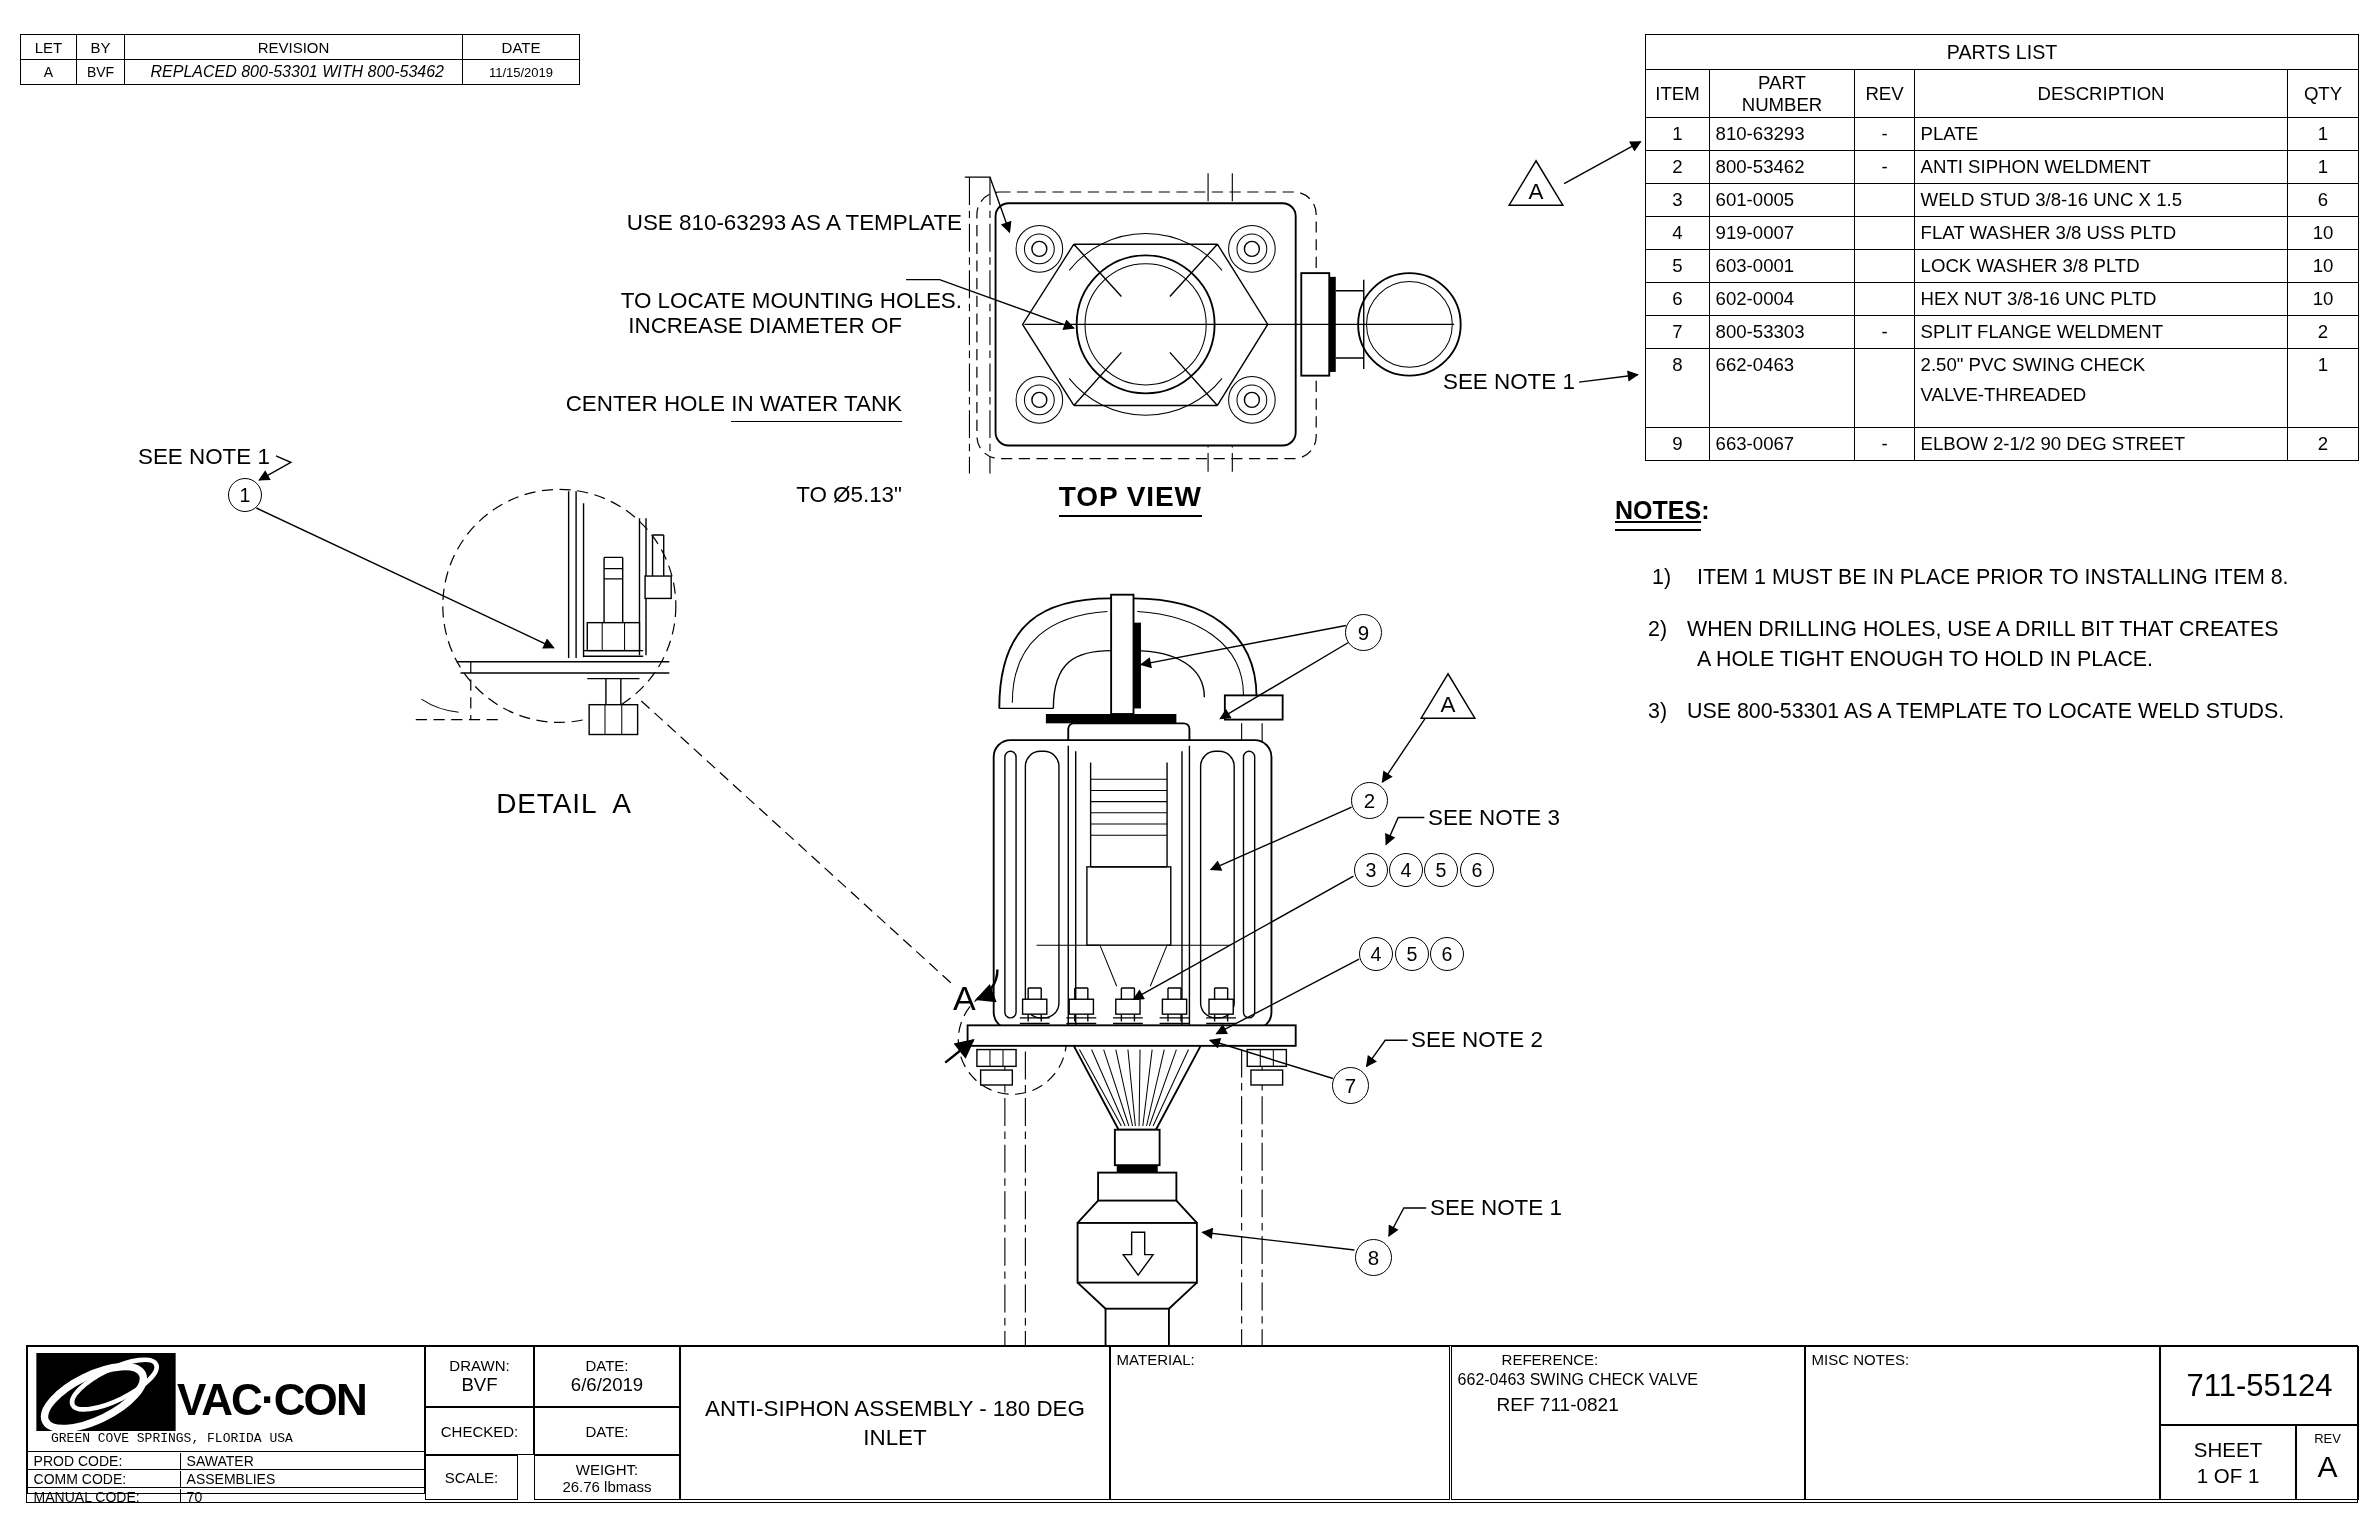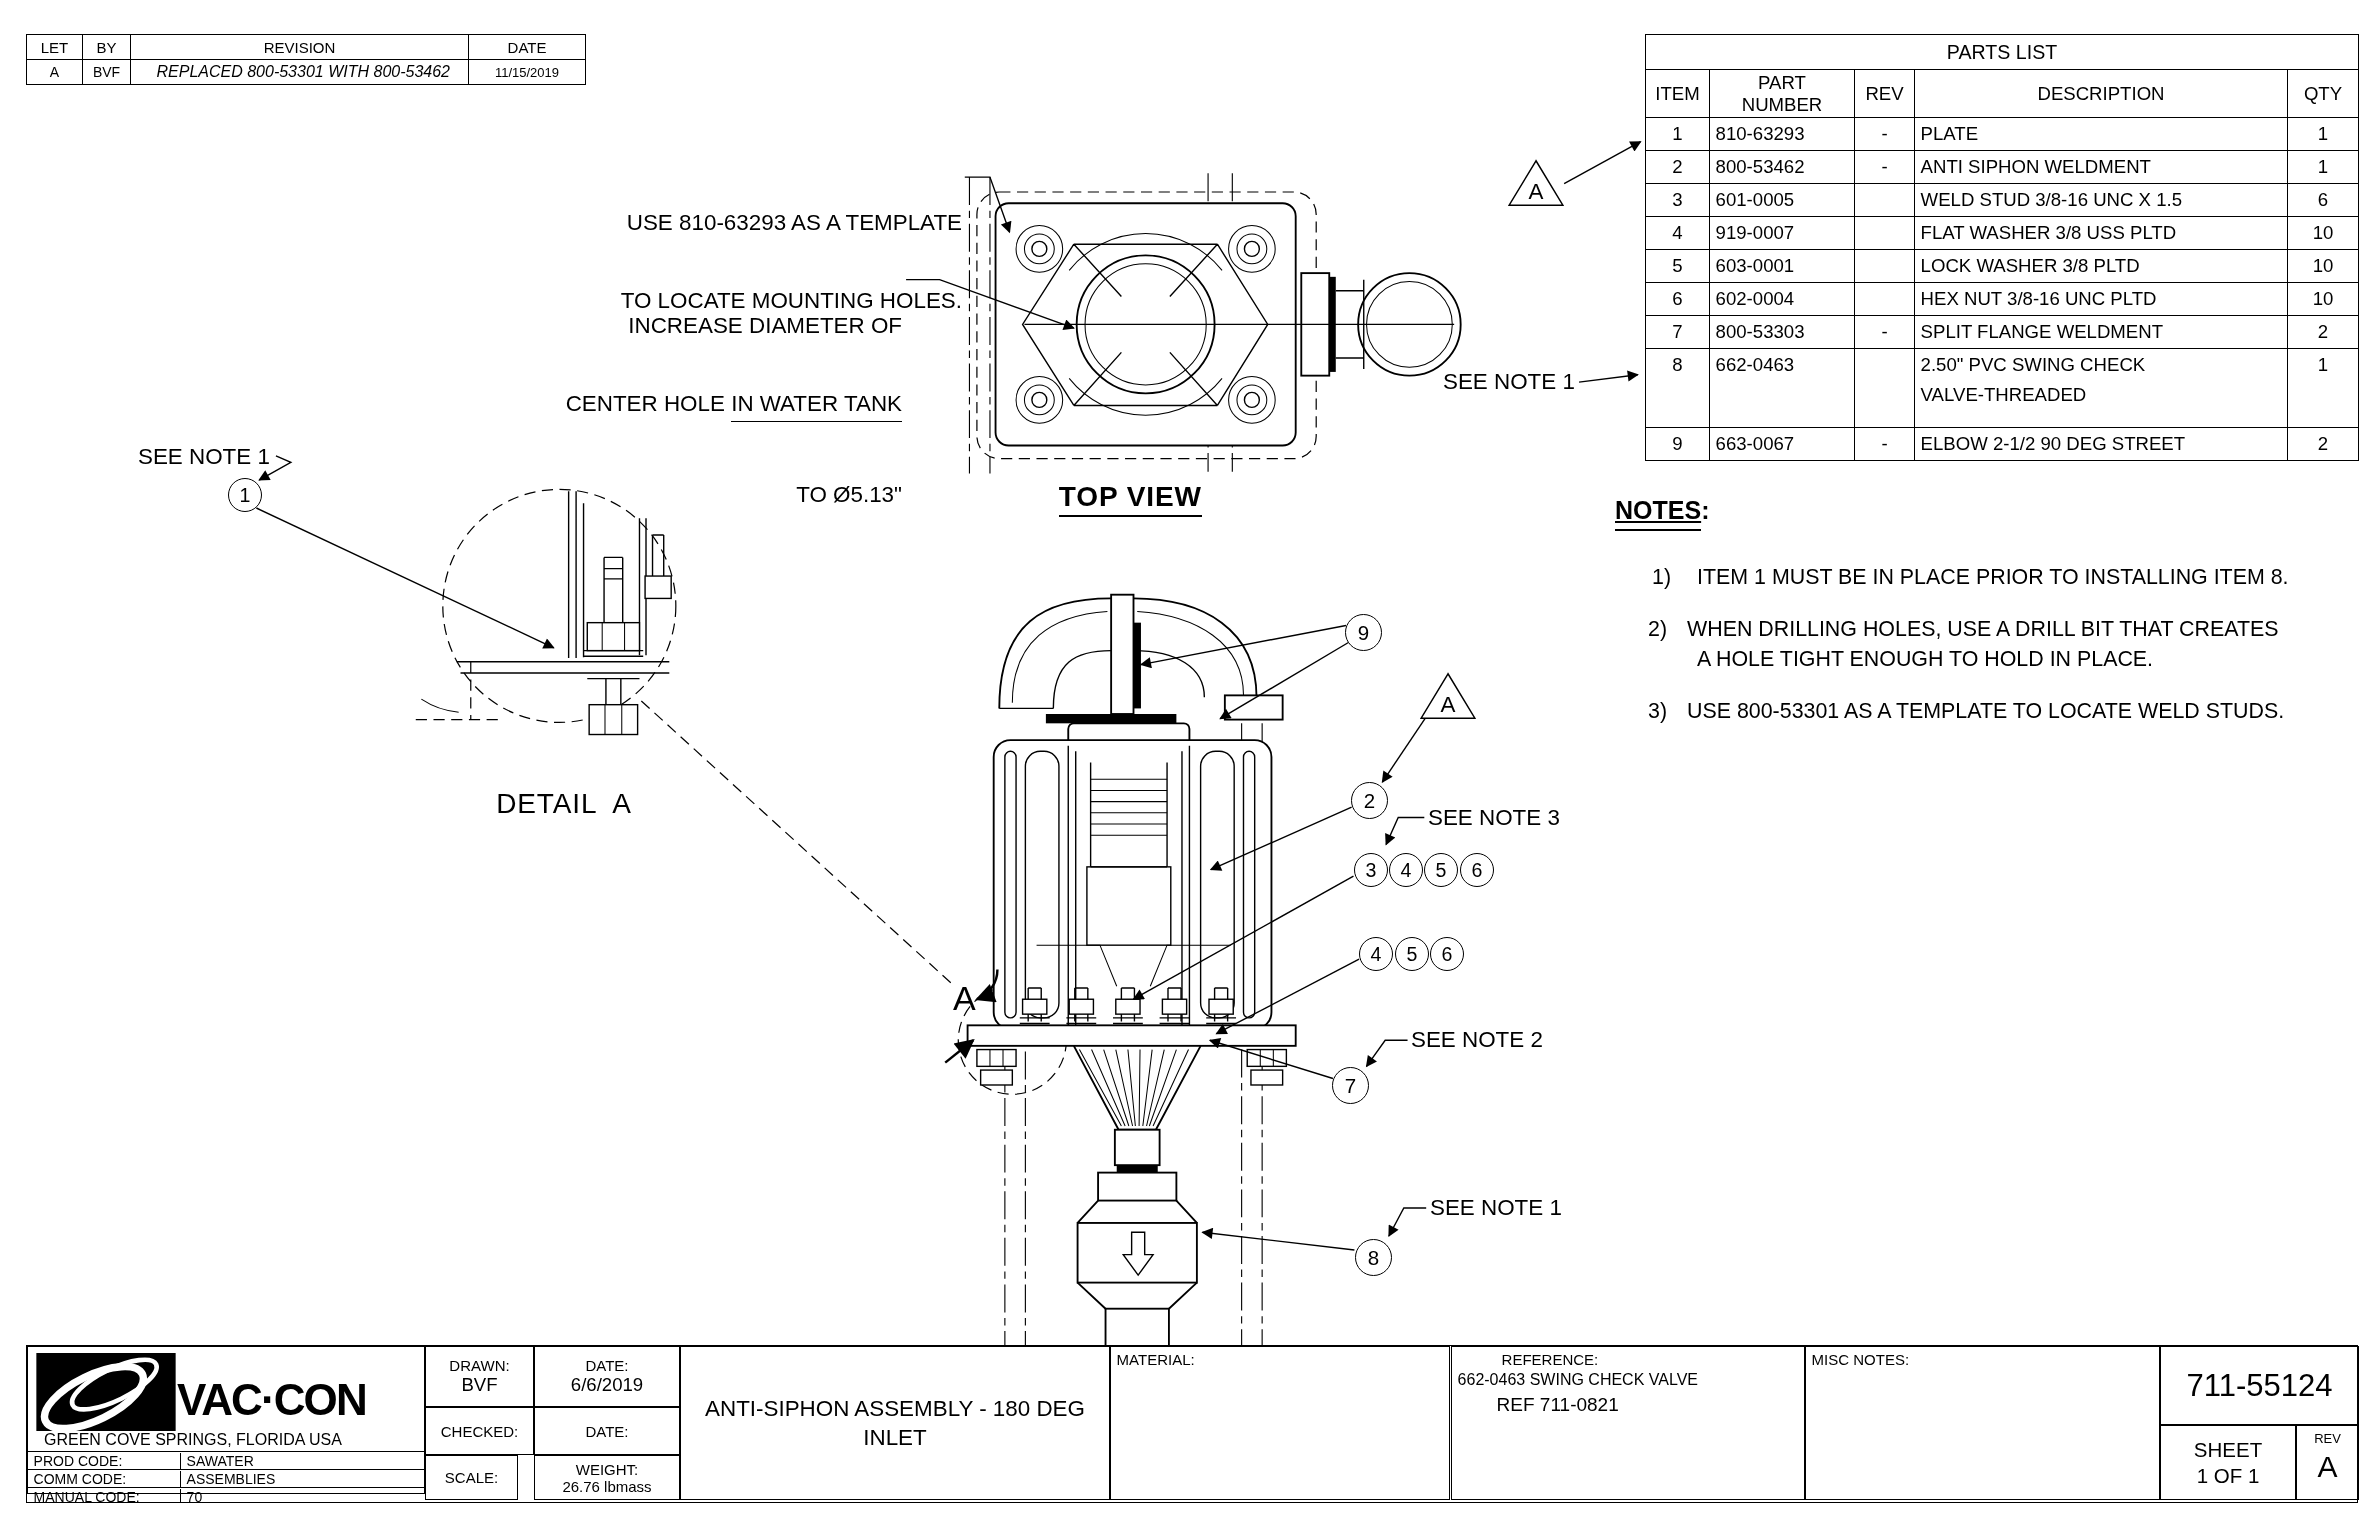--- a/index.html
+++ b/index.html
@@ -19,38 +19,38 @@
   .ann{font-size:22.4px;line-height:26px;}
   .right{text-align:right;}
   .u{border-bottom:1.9px solid #000;padding-bottom:5px;text-align:right;}
   .balloon{position:absolute;width:35px;height:35px;border:1.6px solid #000;border-radius:50%;
            background:#fff;display:flex;align-items:center;justify-content:center;font-size:20.5px;}
   .balloon-sm{position:absolute;width:32px;height:32px;border:1.5px solid #000;border-radius:50%;
            background:#fff;display:flex;align-items:center;justify-content:center;font-size:19.6px;}
   .flag{position:absolute;width:60px;height:50px;}
   .flag span{position:absolute;left:0;right:0;bottom:2.8px;text-align:center;font-size:22.4px;}
   table.rev, table.parts{position:absolute;border-collapse:collapse;table-layout:fixed;background:#fff;}
-  table.rev{left:26px;top:34px;width:560px;font-size:15px;}
+  table.rev{left:20px;top:34px;width:560px;font-size:15px;}
   table.rev td,table.rev th{border:1.4px solid #000;height:24px;padding:0;text-align:center;font-weight:normal;}
   table.parts{left:1645px;top:34px;width:713px;font-size:18.6px;}
   table.parts td,table.parts th{border:1.3px solid #000;padding:0 5.6px;font-weight:normal;}
   table.parts .pl-title{height:34px;text-align:center;font-size:19.6px;}
   table.parts th{height:47px;text-align:center;}
   table.parts td{height:32px;}
   td.c{text-align:center;} td.l{text-align:left;}
   tr.dbl td{height:73px;vertical-align:top;padding-top:4.7px;}
   .notes-num{position:absolute;font-size:21.4px;}
   .notes-line{position:absolute;font-size:21.4px;white-space:pre;}
   
   .tb{position:absolute;left:26px;top:1345px;width:2332px;height:158px;border:1.9px solid #000;background:#fff;box-sizing:border-box;}
   .tb .cell{position:absolute;border:0.9px solid #000;box-sizing:border-box;}
   .tb .small{font-size:15px;}
   .logo-swoosh{position:absolute;left:7.5px;top:5.6px;}
   .brand{position:absolute;left:149px;top:28px;font-size:44px;font-weight:bold;letter-spacing:-1.9px;}
-  .loc{position:absolute;left:16px;top:84px;font-size:16px;white-space:pre;}
+  .loc{position:absolute;left:23px;top:84px;font-size:13px;white-space:pre;font-family:Liberation Mono, monospace;}
   .codes-row{position:absolute;left:0;width:100%;height:17.7px;border-top:0.9px solid #000;font-size:14px;box-sizing:border-box;}
   .codes-row .cl{position:absolute;left:5.6px;top:0.9px;}
   .codes-row .cv{position:absolute;left:152px;top:0.9px;border-left:0.9px solid #000;padding-left:5.6px;height:100%;box-sizing:border-box;width:246px;}
   .vc{display:flex;flex-direction:column;align-items:center;justify-content:center;text-align:center;}
 </style>
 </head>
 <body>
 
 <div class="sheet">
 

